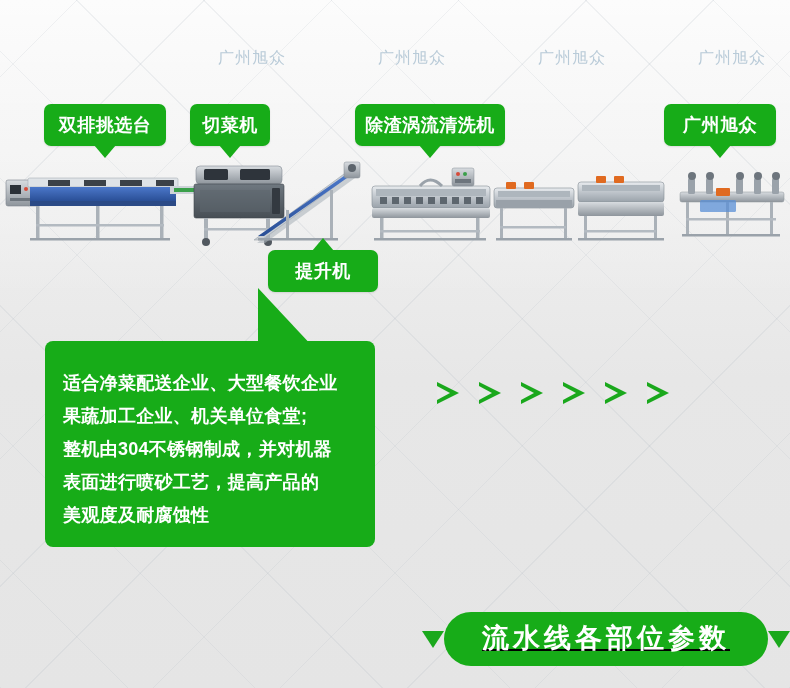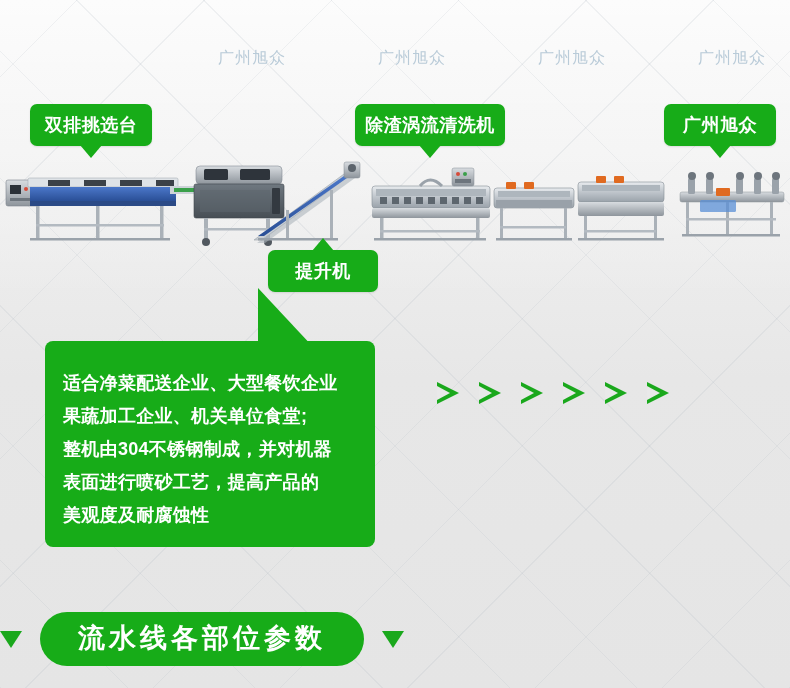--- a/index.html
+++ b/index.html
@@ -90,21 +90,21 @@
     position: absolute;
     top: -12px;
     left: 50%;
     margin-left: -11px;
     width: 0; height: 0;
     border-left: 11px solid transparent;
     border-right: 11px solid transparent;
     border-bottom: 13px solid #17ac18;
   }
 
-  #badge-paidxuan { left: 30px;  top: 104px; width: 122px; height: 42px; }
+  #badge-paidxuan { left: 44px;  top: 104px; width: 122px; height: 42px; }
   #badge-qiecai   { left: 190px; top: 104px; width: 80px;  height: 42px; }
   #badge-chuzha   { left: 355px; top: 104px; width: 150px; height: 42px; }
   #badge-zhendong { left: 664px; top: 104px; width: 112px; height: 42px; }
   #badge-tisheng  { left: 268px; top: 250px; width: 110px; height: 42px; }
   #badge-woliu    { left: 552px; top: 250px; width: 124px; height: 42px; }
 
   
   #desc-callout {
     position: absolute;
     left: 45px;
@@ -165,22 +165,22 @@
 
   
   #bottom-bar {
     position: absolute;
     left: 0;
     top: 608px;
     width: 790px;
     height: 62px;
     display: flex;
     align-items: center;
-    justify-content: flex-start;
-    gap: 18px;
+    justify-content: flex-end;
+    text-decoration: underline;
   }
   .caret-down {
     width: 0; height: 0;
     border-left: 11px solid transparent;
     border-right: 11px solid transparent;
     border-top: 17px solid #1aa81c;
   }
   #bottom-title {
     background: #17ac18;
     color: #ffffff;
@@ -347,20 +347,21 @@
         <rect x="726" y="54" width="3" height="34" fill="#aab1b8"></rect>
         <rect x="770" y="54" width="3" height="34" fill="#aab1b8"></rect>
         <rect x="686" y="70" width="90" height="2.5" fill="#b3bac1"></rect>
         <rect x="682" y="86" width="98" height="2.5" fill="#9aa2aa"></rect>
         <rect x="700" y="52" width="36" height="12" rx="1.5" fill="#5a8fd6" opacity="0.75"></rect>
       </g>
     </svg>
   </div>
 
   <div class="badge down" id="badge-paidxuan">双排挑选台</div>
+  <div class="badge down" id="badge-qiecai">切菜机</div>
   <div class="badge down" id="badge-chuzha">除渣涡流清洗机</div>
   <div class="badge down" id="badge-zhendong">广州旭众</div>
   <div class="badge up" id="badge-tisheng">提升机</div>
 
   <div id="desc-tail"></div>
   <div id="desc-callout">
     <div id="desc-text">适合净菜配送企业、大型餐饮企业
 果蔬加工企业、机关单位食堂;
 整机由304不锈钢制成，并对机器
 表面进行喷砂工艺，提高产品的

